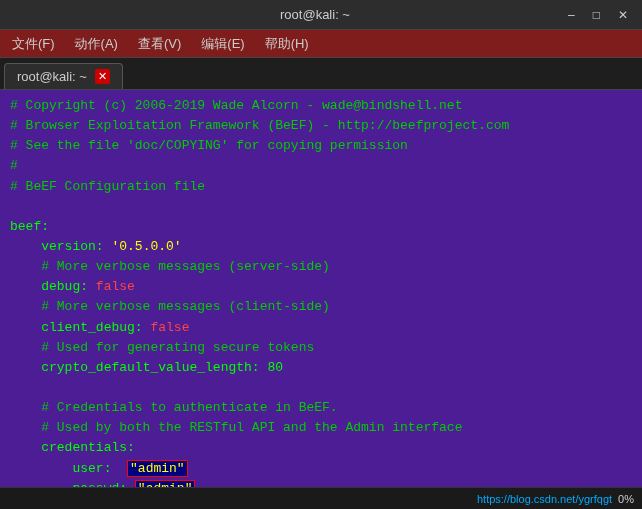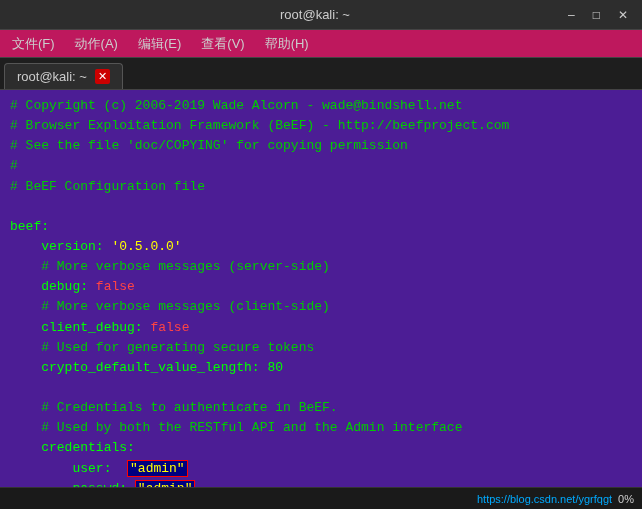--- a/index.html
+++ b/index.html
@@ -36,21 +36,21 @@
     .win-btn {
       color: #ccc;
       font-size: 12px;
       cursor: pointer;
       padding: 2px 6px;
       font-family: sans-serif;
     }
 
     
     .menu-bar {
-      background: #be185d;
+      background: #7f1d1d;
       height: 28px;
       display: flex;
       align-items: center;
       padding: 0 4px;
       border-bottom: 1px solid #444;
       gap: 4px;
     }
     .menu-item {
       color: #ccc;
       font-size: 13px;
@@ -160,22 +160,22 @@
   <div class="window-controls">
     <div class="win-btn">–</div>
     <div class="win-btn">□</div>
     <div class="win-btn">✕</div>
   </div>
 </div>
 
 <div class="menu-bar">
   <div class="menu-item">文件(F)</div>
   <div class="menu-item">动作(A)</div>
+  <div class="menu-item">查看(V)</div>
   <div class="menu-item">编辑(E)</div>
-  <div class="menu-item">查看(V)</div>
   <div class="menu-item">帮助(H)</div>
 </div>
 
 <div class="tab-bar">
   <div class="tab">
     <span>root@kali: ~</span>
     <button class="tab-close">✕</button>
   </div>
 </div>
 

